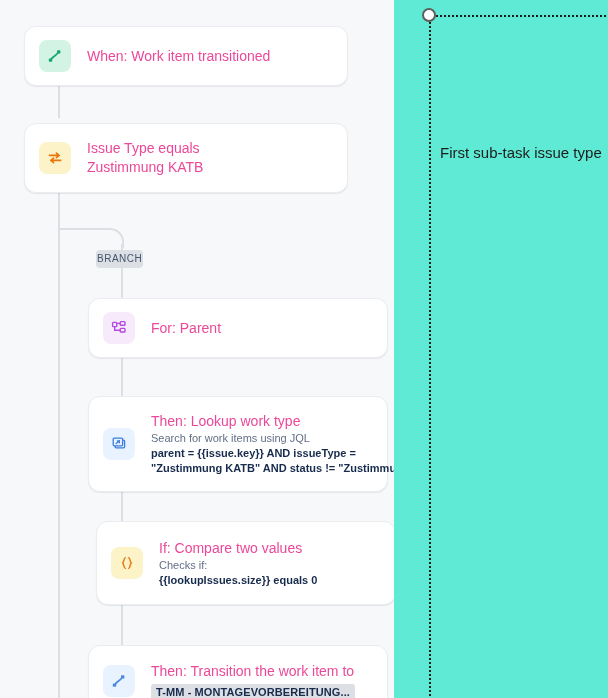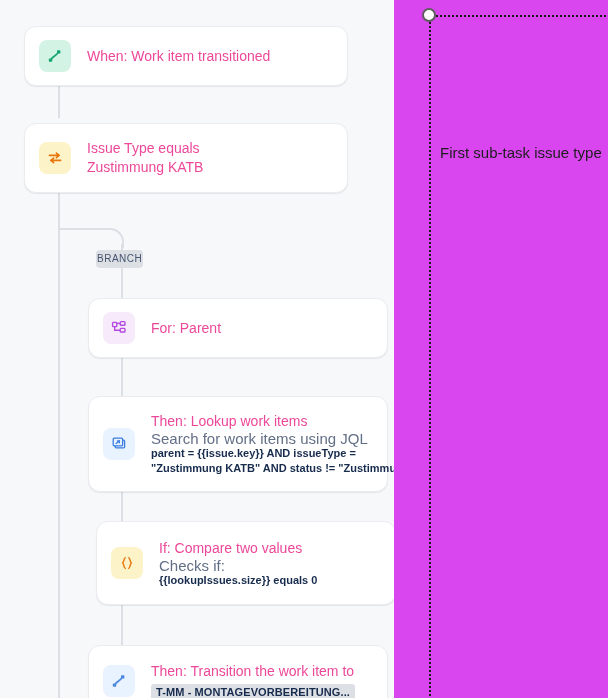--- a/index.html
+++ b/index.html
@@ -66,21 +66,21 @@
     padding-right: 12px;
     min-width: 0;
   }
   .card-title {
     font-size: 14px;
     color: #ec4899;
     line-height: 19px;
     white-space: nowrap;
   }
   .card-sub {
-    font-size: 15px;
+    font-size: 11px;
     color: #626f86;
     line-height: 15px;
     white-space: nowrap;
   }
   .card-strong {
     font-size: 11px;
     color: #172b4d;
     font-weight: bold;
     line-height: 15px;
     white-space: nowrap;
@@ -110,21 +110,21 @@
     line-height: 12px;
   }
 
   
   #annotation-panel {
     position: absolute;
     left: 394px;
     top: 0;
     width: 214px;
     height: 698px;
-    background: #d946ef;
+    background: #5eead4;
   }
   #annotation-box {
     position: absolute;
     left: 35px;
     top: 15px;
     width: 600px;
     height: 700px;
     border-left: 2px dotted #1a1a1a;
     border-top: 2px dotted #1a1a1a;
     box-sizing: border-box;
@@ -207,21 +207,21 @@
 
   <div class="card" style="left:88px; top:396px; width:300px; height:96px;">
     <div class="card-icon" style="background:#e9f2ff;">
       <svg width="18" height="18" viewBox="0 0 18 18" aria-hidden="true">
         <rect x="5.2" y="5.2" width="9.4" height="7.6" rx="1" fill="none" stroke="#3b7de0" stroke-width="1.3"></rect>
         <rect x="3.2" y="3.2" width="9.4" height="7.6" rx="1" fill="#e9f2ff" stroke="#3b7de0" stroke-width="1.3"></rect>
         <path d="M6.2 8.6 L9.4 5.8 M9.4 5.8 H7.4 M9.4 5.8 V7.8" fill="none" stroke="#3b7de0" stroke-width="1.3" stroke-linecap="round" stroke-linejoin="round"></path>
       </svg>
     </div>
     <div class="card-body">
-      <div class="card-title">Then: Lookup work items</div>
+      <div class="card-title">Then: Lookup work type</div>
       <div class="card-sub">Search for work items using JQL</div>
       <div class="card-strong">parent = {{issue.key}} AND issueType =</div>
       <div class="card-strong">"Zustimmung KATB" AND status != "Zustimmung"</div>
     </div>
   </div>
 
   <div class="card" style="left:96px; top:521px; width:300px; height:84px;">
     <div class="card-icon" style="background:#fdf3c8;">
       <svg width="18" height="18" viewBox="0 0 18 18" aria-hidden="true">
         <path d="M7.4 3.6 C5.9 3.6 6.2 7.6 4.7 9 C6.2 10.4 5.9 14.4 7.4 14.4" fill="none" stroke="#e8760c" stroke-width="1.4" stroke-linecap="round"></path>

